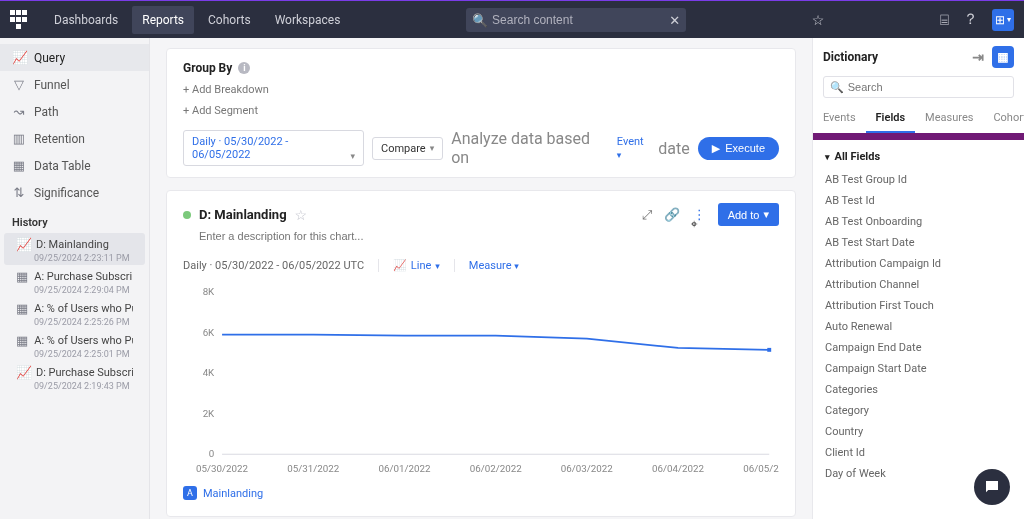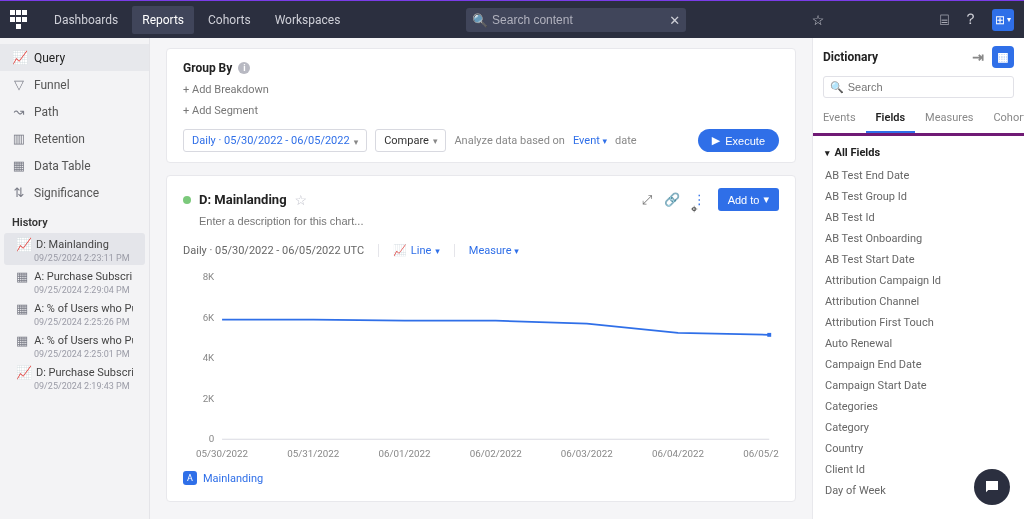--- a/index.html
+++ b/index.html
@@ -33,21 +33,21 @@
   .hist-time{color:#9a9ba6;font-size:9px;padding-left:18px;padding-top:1px;}
   .main{flex:1;overflow:auto;padding:10px 16px 0 16px;}
   .card{background:#fff;border:1px solid #e8e8ec;border-radius:4px;padding:12px 16px 10px;margin-bottom:12px;}
   .gb-title{font-size:12px;font-weight:700;color:#222;display:flex;align-items:center;gap:6px;}
   .info-ic{width:12px;height:12px;border-radius:50%;background:#b8b9c2;color:#fff;font-size:9px;display:inline-flex;align-items:center;justify-content:center;}
   .link-sm{font-size:11px;color:#777;margin-top:8px;display:block;cursor:pointer;}
   .ctrl-row{display:flex;gap:8px;margin-top:12px;align-items:center;}
   .chip{border:1px solid #d8d9e0;padding:4px 8px;border-radius:3px;font-size:11px;display:flex;align-items:center;gap:4px;cursor:pointer;background:#fff;}
   .chip.blue{color:#2f6fe8;align-items:flex-end;}
   .caret{font-size:9px;color:#888;}
-  .txt-grey{font-size:11px;color:#888;}
+  .txt-grey{font-size:16px;color:#888;}
   .txt-blue{color:#2f6fe8;font-size:11px;}
   .exec-btn{margin-left:auto;background:#2f6fe8;color:#fff;border:none;border-radius:12px;padding:5px 14px;font-size:11px;display:flex;align-items:center;gap:5px;cursor:pointer;}
   
   .chart-head{display:flex;align-items:center;gap:8px;}
   .dot-g{width:8px;height:8px;border-radius:50%;background:#7bc97b;}
   .chart-title{font-weight:700;font-size:13px;color:#222;}
   .star-o{color:#bfc0ca;font-size:14px;cursor:pointer;}
   .head-right{margin-left:auto;display:flex;align-items:center;gap:12px;}
   .hr-ic{font-size:13px;color:#777;cursor:pointer;}
   .addto{background:#2f6fe8;color:#fff;border:none;border-radius:3px;padding:5px 10px;font-size:11px;cursor:pointer;display:flex;align-items:center;gap:4px;}
@@ -60,21 +60,21 @@
   .legend{margin-top:6px;display:flex;align-items:center;gap:6px;font-size:11px;}
   .legend .b{width:14px;height:14px;border-radius:3px;background:#2f6fe8;color:#fff;font-size:9px;display:flex;align-items:center;justify-content:center;}
   .legend .t{color:#2f6fe8;}
   
   .dict{width:212px;border-left:1px solid #e8e8ec;background:#fff;display:flex;flex-direction:column;}
   .dict-head{display:flex;align-items:center;padding:8px 10px;font-size:12px;font-weight:700;color:#222;}
   .dict-head .collapse{margin-left:auto;color:#888;font-size:14px;cursor:pointer;}
   .dict-badge{width:22px;height:22px;background:#2f6fe8;border-radius:4px;margin-left:8px;color:#fff;display:flex;align-items:center;justify-content:center;font-size:12px;}
   .dict-search{margin:0 10px;border:1px solid #e1e1e7;border-radius:3px;height:22px;display:flex;align-items:center;padding:0 6px;color:#999;font-size:11px;gap:4px;}
   .dict-search input{border:none;outline:none;font-size:11px;flex:1;}
-  .dict-tabs{display:flex;border-bottom:3px solid #701a75;margin-top:6px;}
+  .dict-tabs{display:flex;border-bottom:7px solid #701a75;margin-top:6px;}
   .d-tab{flex:0 0 auto;padding:7px 10px;font-size:11px;color:#888;cursor:pointer;}
   .d-tab.active{color:#222;border-bottom:2px solid #2f6fe8;font-weight:600;}
   .all-fields{font-size:11px;font-weight:700;color:#222;padding:10px 12px 6px;display:flex;align-items:center;gap:5px;}
   .fields-list{overflow:auto;flex:1;padding:0 12px 10px;}
   .field{font-size:11px;color:#666;padding:4px 0;cursor:pointer;}
   .fab{position:absolute;right:14px;bottom:14px;width:36px;height:36px;border-radius:50%;background:#2b2f3f;display:flex;align-items:center;justify-content:center;color:#fff;cursor:pointer;}
   .cursor-sm{position:absolute;font-size:12px;color:#333;pointer-events:none;}
 </style>
 </head>
 <body>
@@ -265,21 +265,20 @@
         <div class="d-tab">Events</div>
         <div class="d-tab active">Fields</div>
         <div class="d-tab">Measures</div>
         <div class="d-tab">Cohorts</div>
       </div>
     <div class="all-fields">
         <span style="font-size:9px">▾</span> 
         <span>All Fields</span>
       </div>
     <div class="fields-list" id="fields-list">
-        <div class="field">AB Test End Date</div>
         <div class="field">AB Test Group Id</div>
         <div class="field">AB Test Id</div>
         <div class="field">AB Test Onboarding</div>
         <div class="field">AB Test Start Date</div>
         <div class="field">Attribution Campaign Id</div>
         <div class="field">Attribution Channel</div>
         <div class="field">Attribution First Touch</div>
         <div class="field">Auto Renewal</div>
         <div class="field">Campaign End Date</div>
         <div class="field">Campaign Start Date</div>

